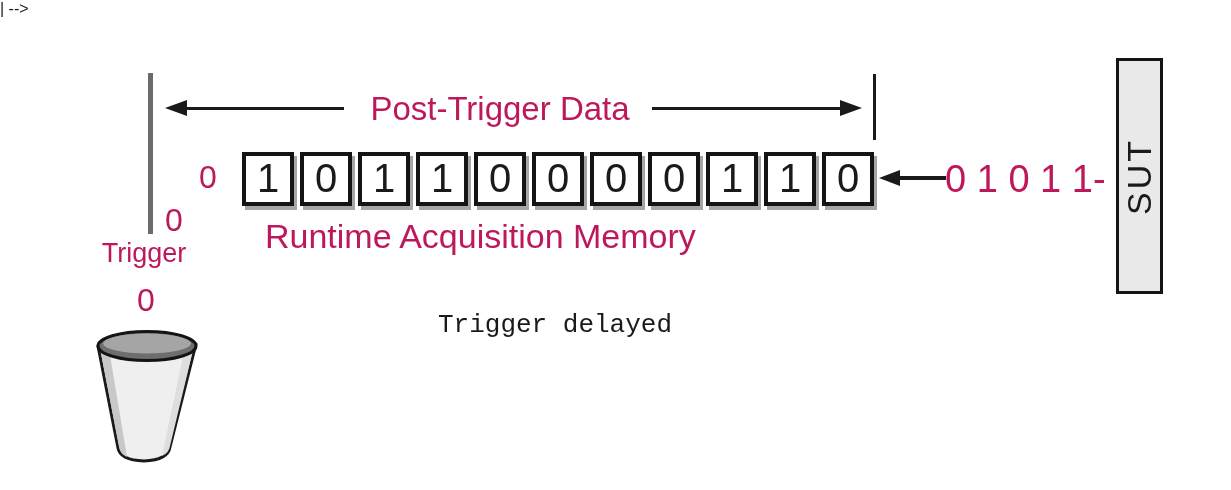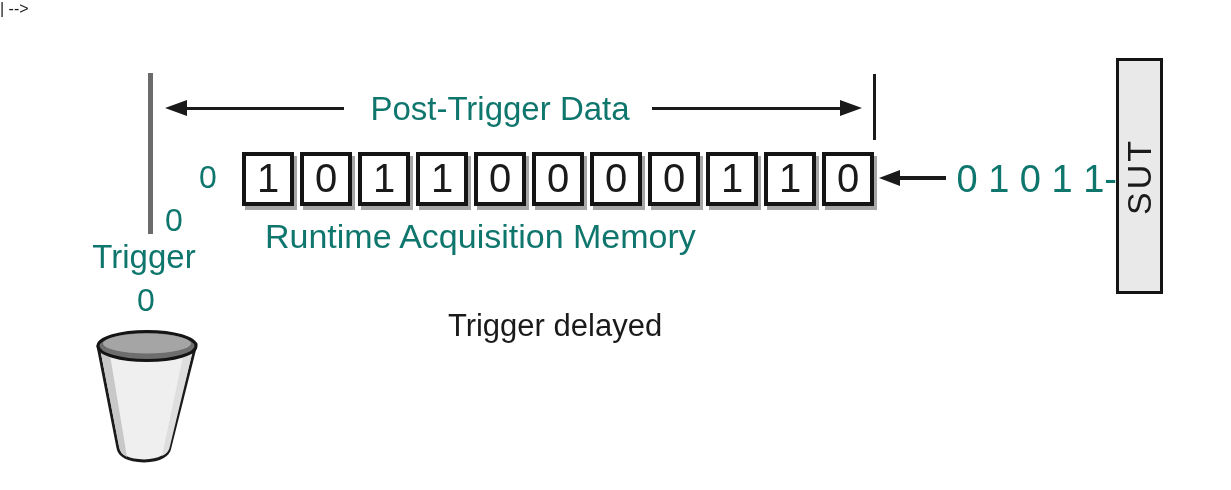--- a/index.html
+++ b/index.html
@@ -16,47 +16,47 @@
   .shaft{height:3px;background:#1a1a1a;}
   .shaft-left{left:186px;top:107px;width:158px;}
   .shaft-right{left:652px;top:107px;width:190px;}
   .shaft-in{left:898px;top:176px;width:48px;height:4px;}
   
   .head{width:0;height:0;}
   .head-left{left:165px;top:100px;border-top:8px solid transparent;border-bottom:8px solid transparent;border-right:22px solid #1a1a1a;}
   .head-right{left:840px;top:100px;border-top:8px solid transparent;border-bottom:8px solid transparent;border-left:22px solid #1a1a1a;}
   .head-in{left:879px;top:170px;border-top:8px solid transparent;border-bottom:8px solid transparent;border-right:21px solid #1a1a1a;}
   
-  .lbl{white-space:nowrap;color:#0f766e;}
+  .lbl{white-space:nowrap;color:#be185d;}
   .post-trigger-label{left:340px;top:90px;width:320px;text-align:center;font-size:33px;}
   .runtime-label{left:265px;top:217px;width:640px;text-align:left;font-size:34px;}
-  .trigger-label{left:83px;top:238px;width:122px;text-align:center;font-size:33px;}
+  .trigger-label{left:83px;top:238px;width:122px;text-align:center;font-size:27px;}
   .bit{width:34px;text-align:center;font-size:32px;line-height:34px;}
   .bit-1{left:191px;top:160px;}
   .bit-2{left:157px;top:203px;}
   .bit-3{left:129px;top:283px;}
   
   .mem-row{left:242px;top:152px;display:flex;gap:6px;}
   .cell{
     box-sizing:border-box;width:52px;height:54px;background:#ffffff;
     border:4px solid #141414;box-shadow:3px 4px 0 #a6a6a6;
     display:flex;align-items:center;justify-content:center;
     font-size:40px;line-height:1;padding-bottom:2px;
   }
   
-  .stream-bits{left:945px;top:159px;width:172px;font-size:38px;line-height:40px;text-align:right;}
+  .stream-bits{left:945px;top:159px;width:172px;font-size:38px;line-height:40px;text-align:left;}
   
   .sut-box{
     left:1116px;top:58px;width:47px;height:236px;box-sizing:border-box;
     background:#e9e9e9;border:3px solid #141414;
     display:flex;align-items:center;justify-content:center;
   }
   .sut-label{transform:rotate(-90deg);font-size:34px;letter-spacing:3px;white-space:nowrap;}
   
-  .caption{left:175px;top:303px;width:760px;text-align:center;font-size:31px;line-height:45px;}
+  .caption{left:175px;top:303px;width:760px;text-align:center;font-size:26px;line-height:45px;font-family:Liberation Mono, monospace;}
   
   .bucket{left:92px;top:317px;}
 </style>
 </head>
 <body>
 
 <div class="canvas">
 
   
   <div class="abs trigger-line"></div>

